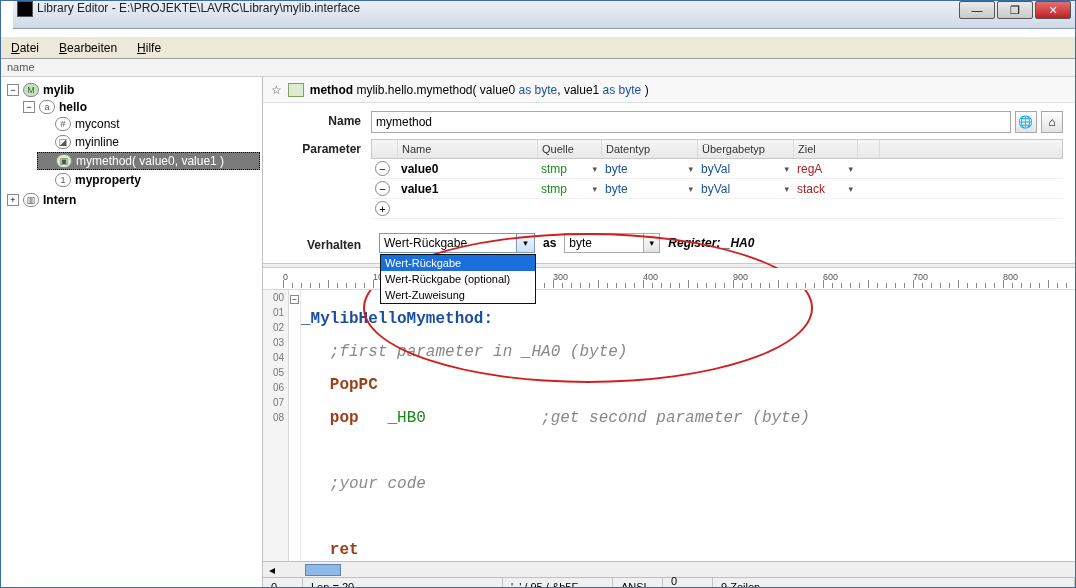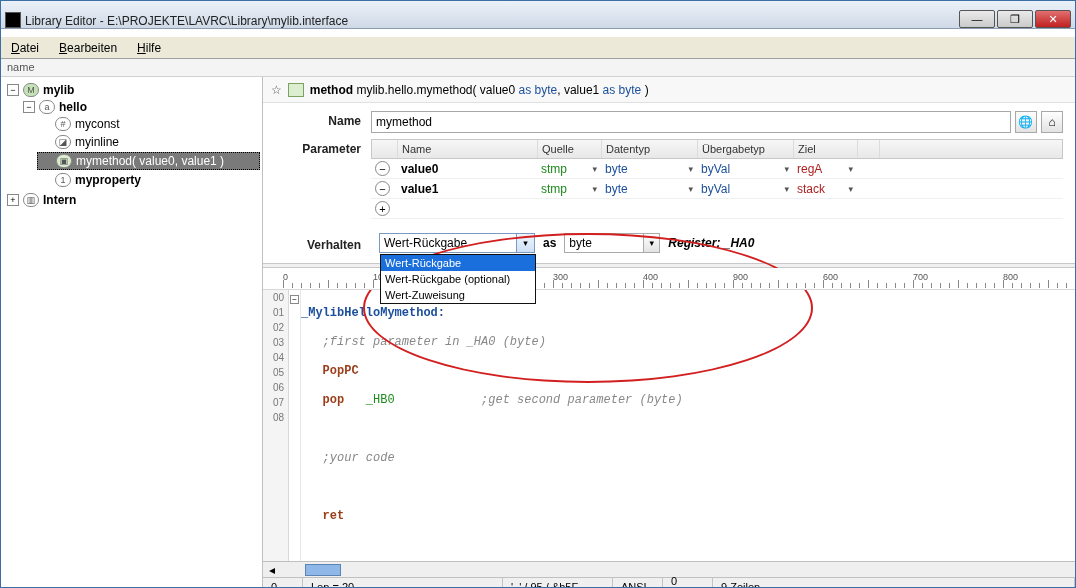--- a/index.html
+++ b/index.html
@@ -1,17 +1,17 @@
 <!DOCTYPE html>
 <html><head>
 <meta charset="utf-8">
 <style>
 * { box-sizing: border-box; margin: 0; padding: 0; }
 body { font-family: "Segoe UI", Tahoma, sans-serif; font-size: 12px; color: #000; background: #fff; width: 1076px; height: 588px; overflow: hidden; border: 1px solid #3a6ea5; }
-.titlebar { height: 28px; background: linear-gradient(#ebf1f8, #cfd9e6); display: flex; align-items: flex-end; padding: 0 4px; border-bottom: 1px solid #8a9bb3; }
+.titlebar { height: 28px; background: linear-gradient(#ebf1f8, #cfd9e6); display: flex; align-items: flex-start; padding: 0 4px; border-bottom: 1px solid #8a9bb3; margin-left: 12px; }
 .titlebar-icon { width: 16px; height: 16px; background: #000; border: 1px solid #555; margin-right: 4px; }
 .titlebar-text { flex: 1; color: #222; font-size: 12px; }
 .win-controls { display: flex; gap: 0; }
 .win-btn { width: 36px; height: 18px; border: 1px solid #555; background: linear-gradient(#eaeaea, #cacaca); display: flex; align-items: center; justify-content: center; font-size: 11px; cursor: default; border-radius: 2px; margin-left: 2px; }
 .win-btn.close { background: linear-gradient(#e27070, #c02020); color: #fff; padding:0 6px; }
 .menubar { height: 22px; background: #ece9d8; display: flex; align-items: center; padding: 0 6px; gap: 12px; border-bottom: 1px solid #a0a0a0; margin-top: 8px; }
 .menubar span { text-decoration: underline; text-decoration-color: transparent; }
 .menubar span::first-letter { text-decoration: underline; }
 .menu-item { padding: 2px 4px; cursor: default; }
 .tree-header { height: 18px; background: #f4f4f4; border-bottom: 1px solid #d0d0d0; padding: 2px 6px; color: #555; font-size: 11px; }
@@ -62,21 +62,21 @@
 .dropdown-item { padding: 2px 4px; font-size: 11px; }
 .dropdown-item.selected { background: #1a6fdc; color: #fff; }
 .splitter { height: 5px; background: #f0f0f0; border-top: 1px solid #c8c8c8; border-bottom: 1px solid #c8c8c8; cursor: row-resize; }
 .ruler { height: 22px; background: #fff; position: relative; font-size: 9px; color: #555; border-bottom: 1px solid #d8d8d8; }
 .ruler .marks { position: absolute; left: 20px; right: 0; top: 0; bottom: 0; }
 .code-area { flex: 1; display: flex; overflow: hidden; background: #fff; }
 .gutter { width: 26px; background: #f4f4f4; border-right: 1px solid #d8d8d8; padding-top: 2px; }
 .gutter div { height: 15px; font-size: 10px; color: #777; text-align: right; padding-right: 4px; }
 .fold-col { width: 12px; background: #fff; border-right: 1px solid #e8e8e8; padding-top: 2px; }
 .fold-box { width: 9px; height: 9px; border: 1px solid #888; margin: 3px auto 0 auto; font-size: 8px; display:flex; align-items:center; justify-content:center; line-height:0; }
-.code { flex: 1; font-family: Consolas, "Courier New", monospace; font-size: 12px; padding-top: 2px; white-space: pre; overflow: hidden; }
+.code { flex: 1; font-family: Consolas, "Courier New", monospace; font-size: 16px; padding-top: 2px; white-space: pre; overflow: hidden; }
 .code .line { height: 15px; }
 .c-label { color: #1b4f9b; font-weight: bold; }
 .c-comment { color: #888; font-style: italic; }
 .c-op { color: #9b3f1b; font-weight: bold; }
 .c-arg { color: #1d8a1d; }
 .hscroll { height: 16px; border-top: 1px solid #c0c0c0; display: flex; align-items: center; background: #efefef; }
 .hscroll .thumb { width: 36px; height: 12px; background: #8fb8e8; border: 1px solid #5a84b4; margin-left: 24px; }
 .statusbar { height: 18px; background: #f0f0f0; border-top: 1px solid #c0c0c0; display: flex; align-items: center; font-size: 11px; }
 .statusbar > div { padding: 0 8px; border-right: 1px solid #c4c4c4; height: 100%; display: flex; align-items: center; }
 </style>

